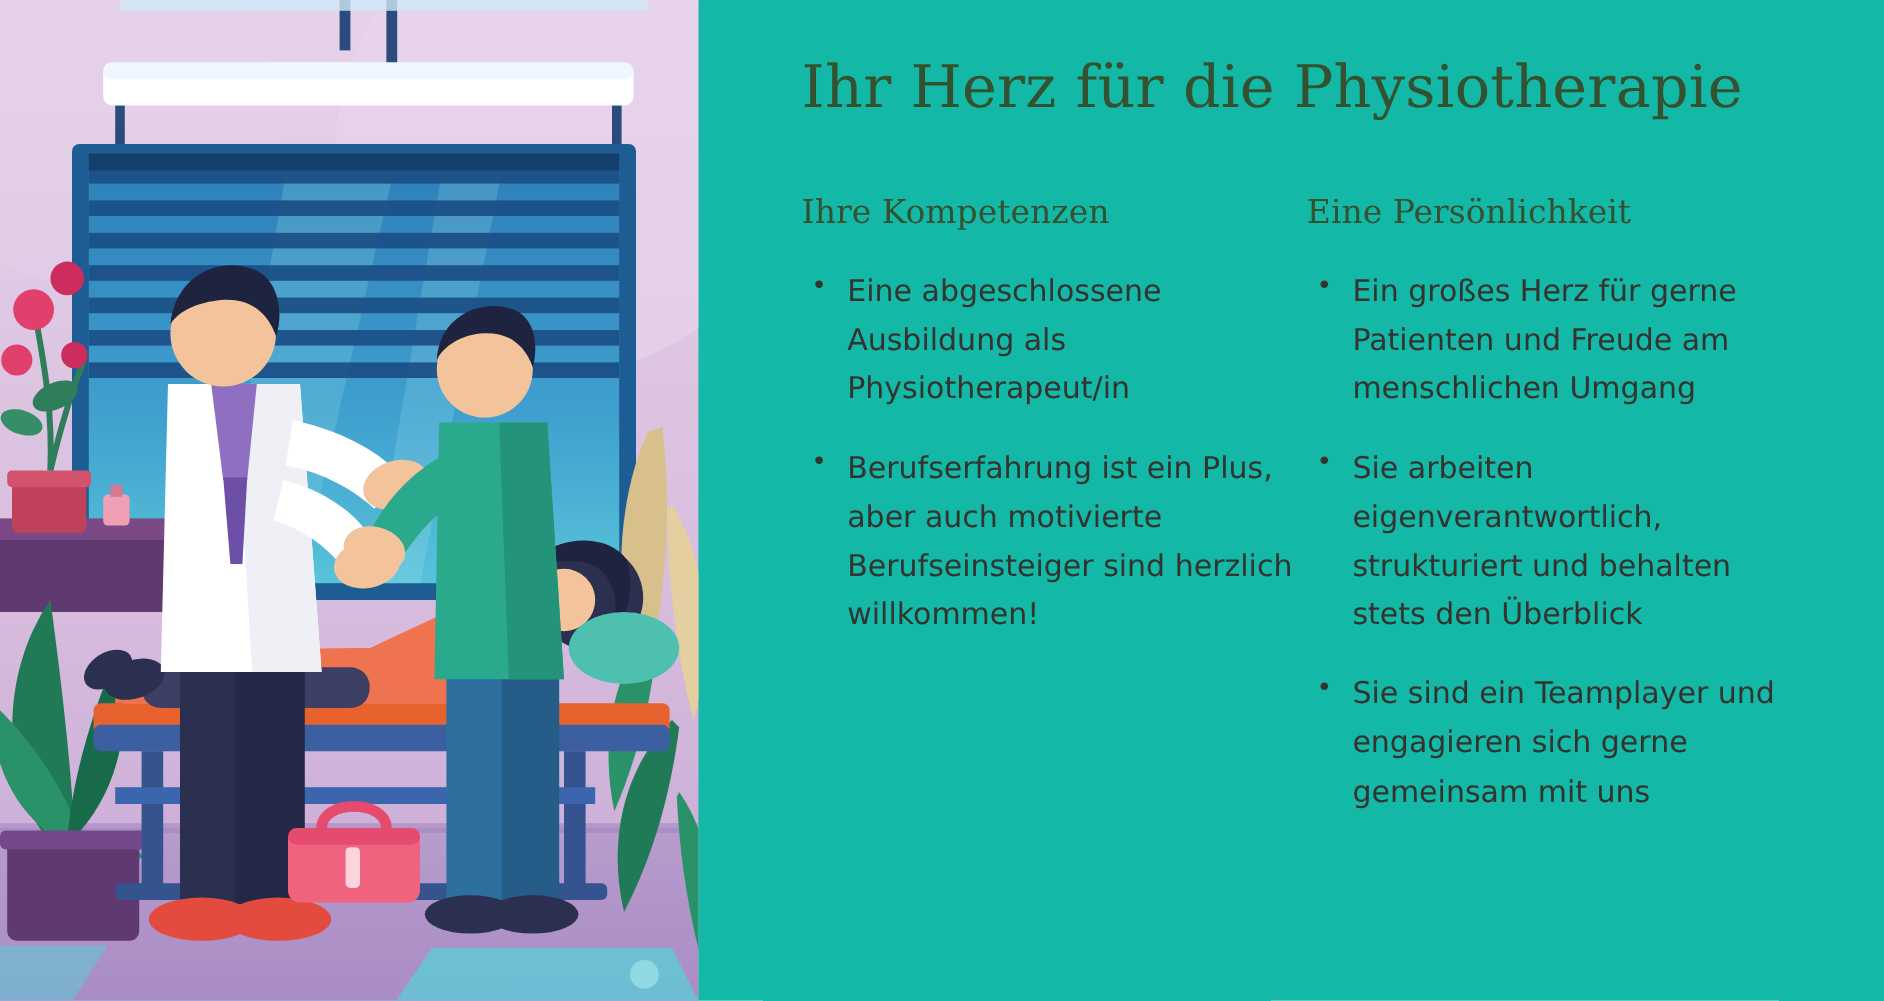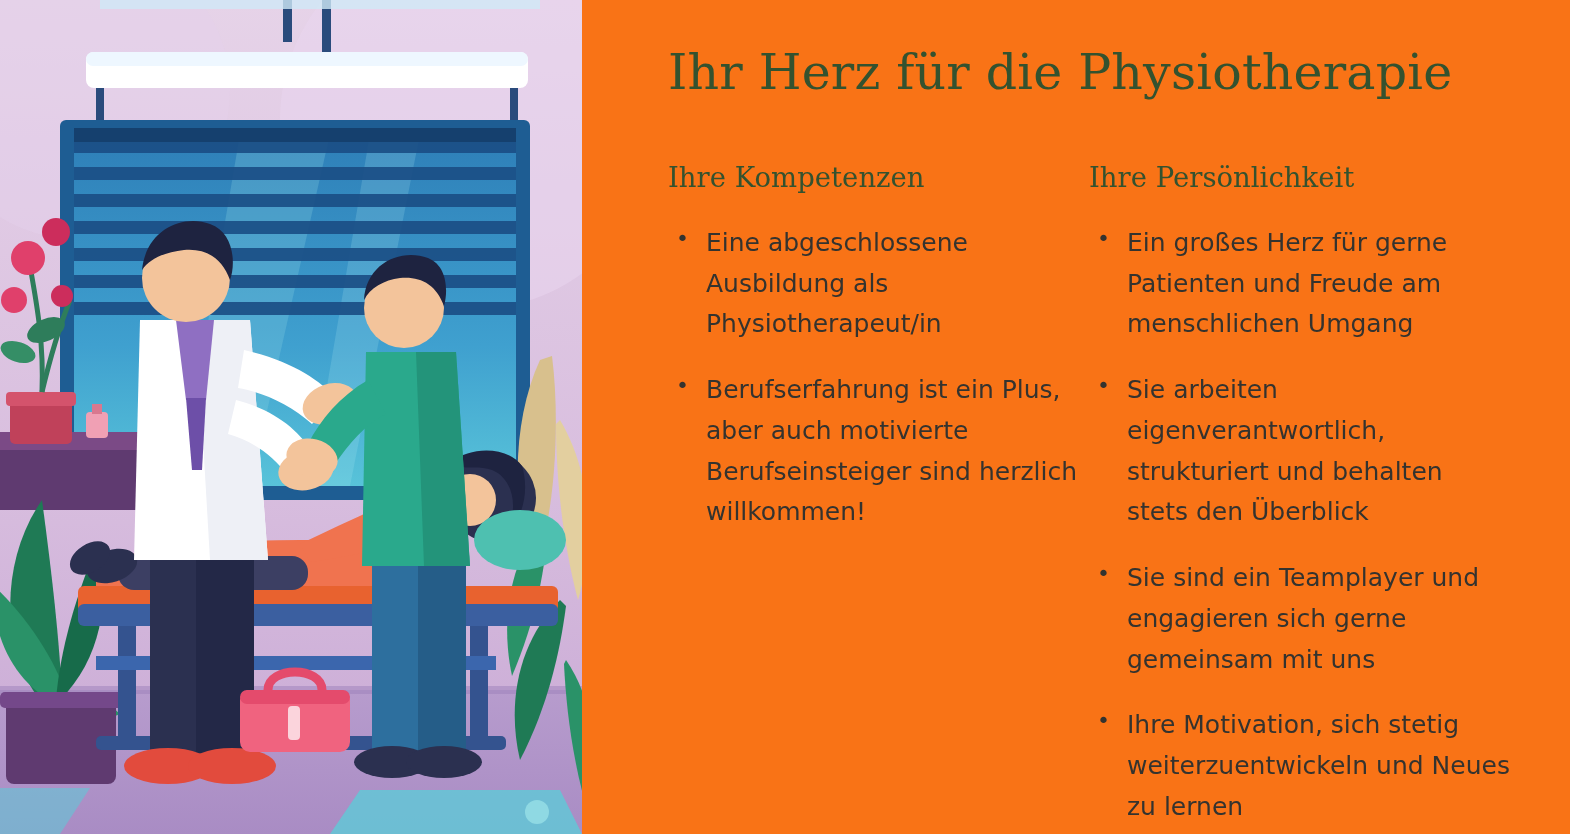--- a/index.html
+++ b/index.html
@@ -11,21 +11,21 @@
     height: 834px;
     overflow: hidden;
     font-family: "DejaVu Sans", sans-serif;
     background: #fdf3ea;
   }
   .page {
     position: relative;
     width: 1570px;
     height: 834px;
     display: flex;
-    background: #f97316;
+    background: #14b8a6;
   }
 
   
   .illustration {
     position: relative;
     width: 582px;
     height: 834px;
     flex: 0 0 582px;
     overflow: hidden;
     background: #c9a9d6;
@@ -256,25 +256,24 @@
 
       <div class="col">
         <h2 class="col-heading">Ihre Kompetenzen</h2>
         <ul class="bullets">
           <li>Eine abgeschlossene Ausbildung als Physiotherapeut/in</li>
           <li>Berufserfahrung ist ein Plus, aber auch motivierte Berufseinsteiger sind herzlich willkommen!</li>
         </ul>
       </div>
 
       <div class="col">
-        <h2 class="col-heading">Ihre Persönlichkeit</h2>
+        <h2 class="col-heading">Eine Persönlichkeit</h2>
         <ul class="bullets">
           <li>Ein großes Herz für gerne Patienten und Freude am menschlichen Umgang</li>
           <li>Sie arbeiten eigenverantwortlich, strukturiert und behalten stets den Überblick</li>
           <li>Sie sind ein Teamplayer und engagieren sich gerne gemeinsam mit uns</li>
-          <li>Ihre Motivation, sich stetig weiterzuentwickeln und Neues zu lernen</li>
         </ul>
       </div>
 
     </div>
   </div>
 
 </div>
 
 </body></html>

